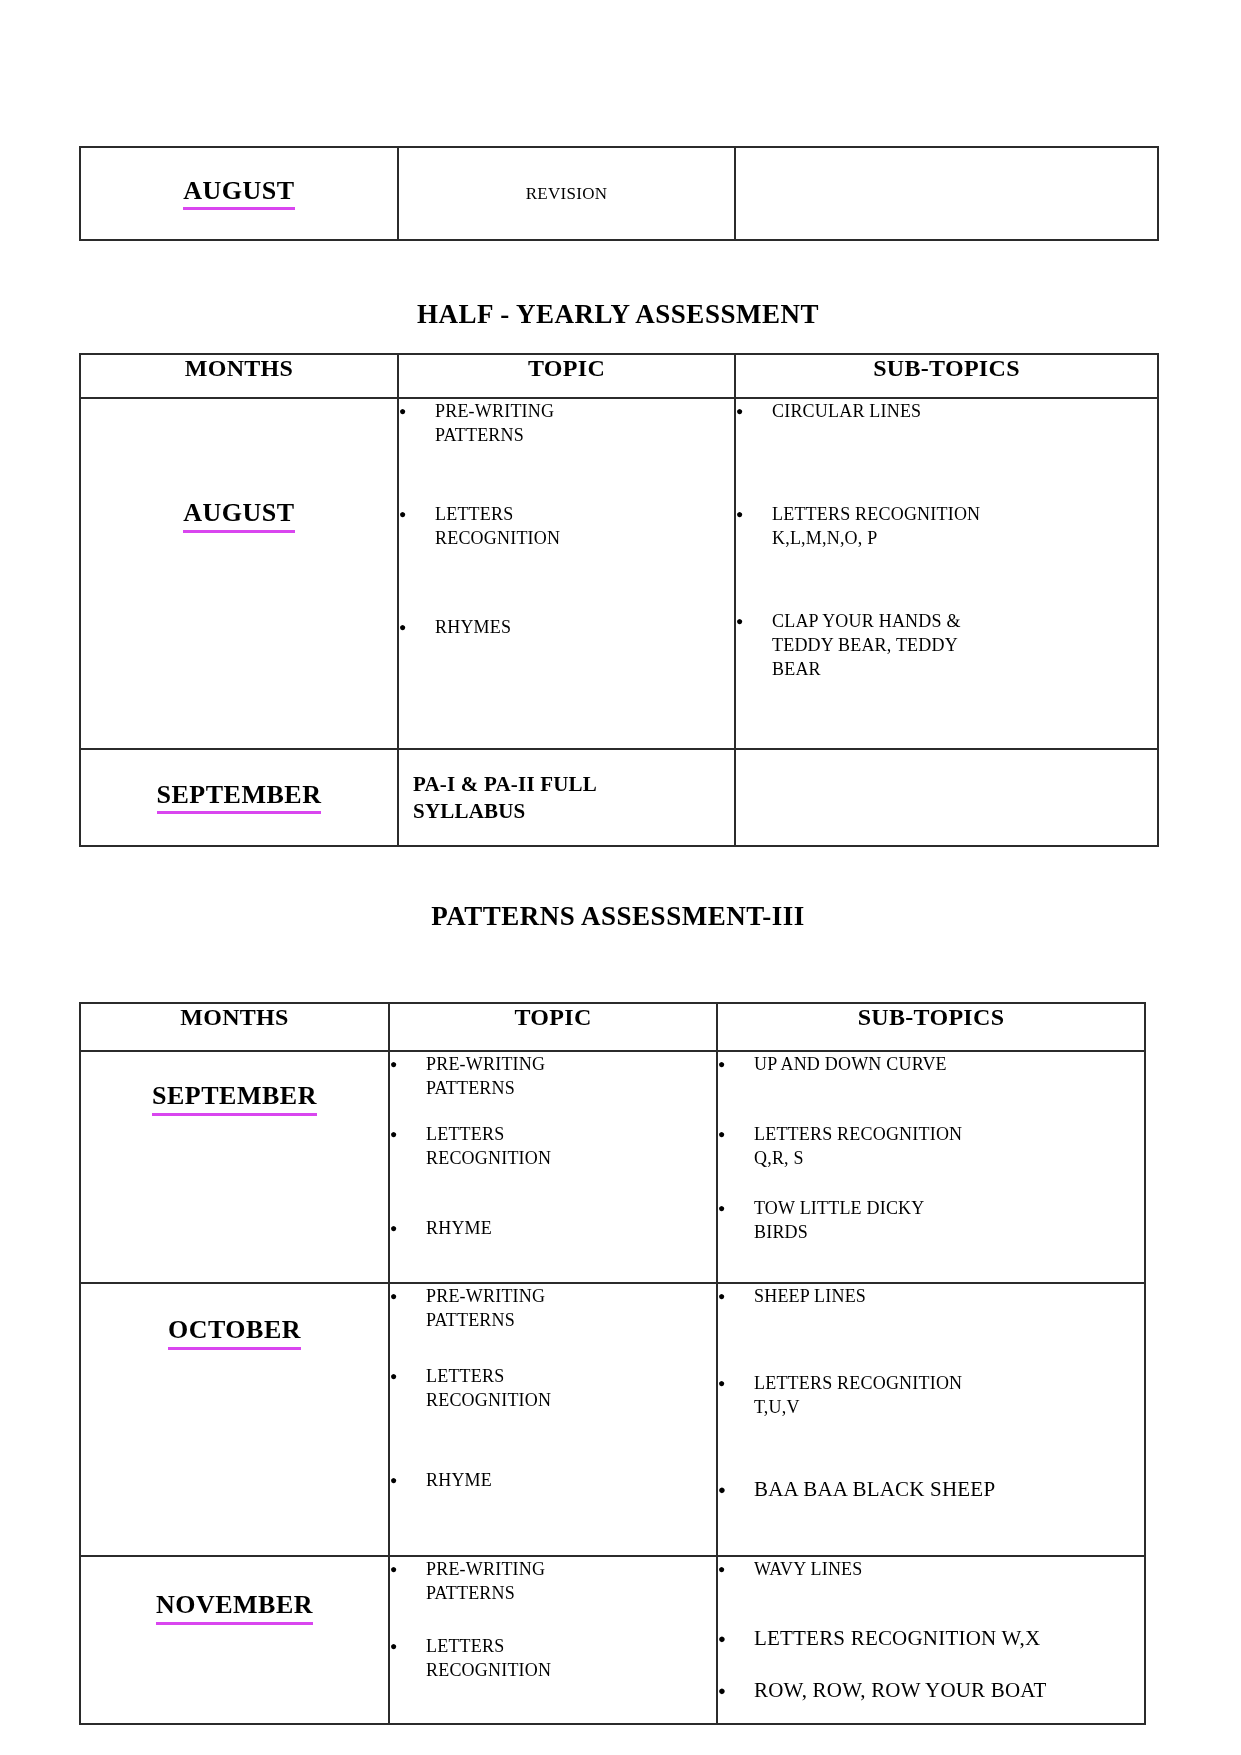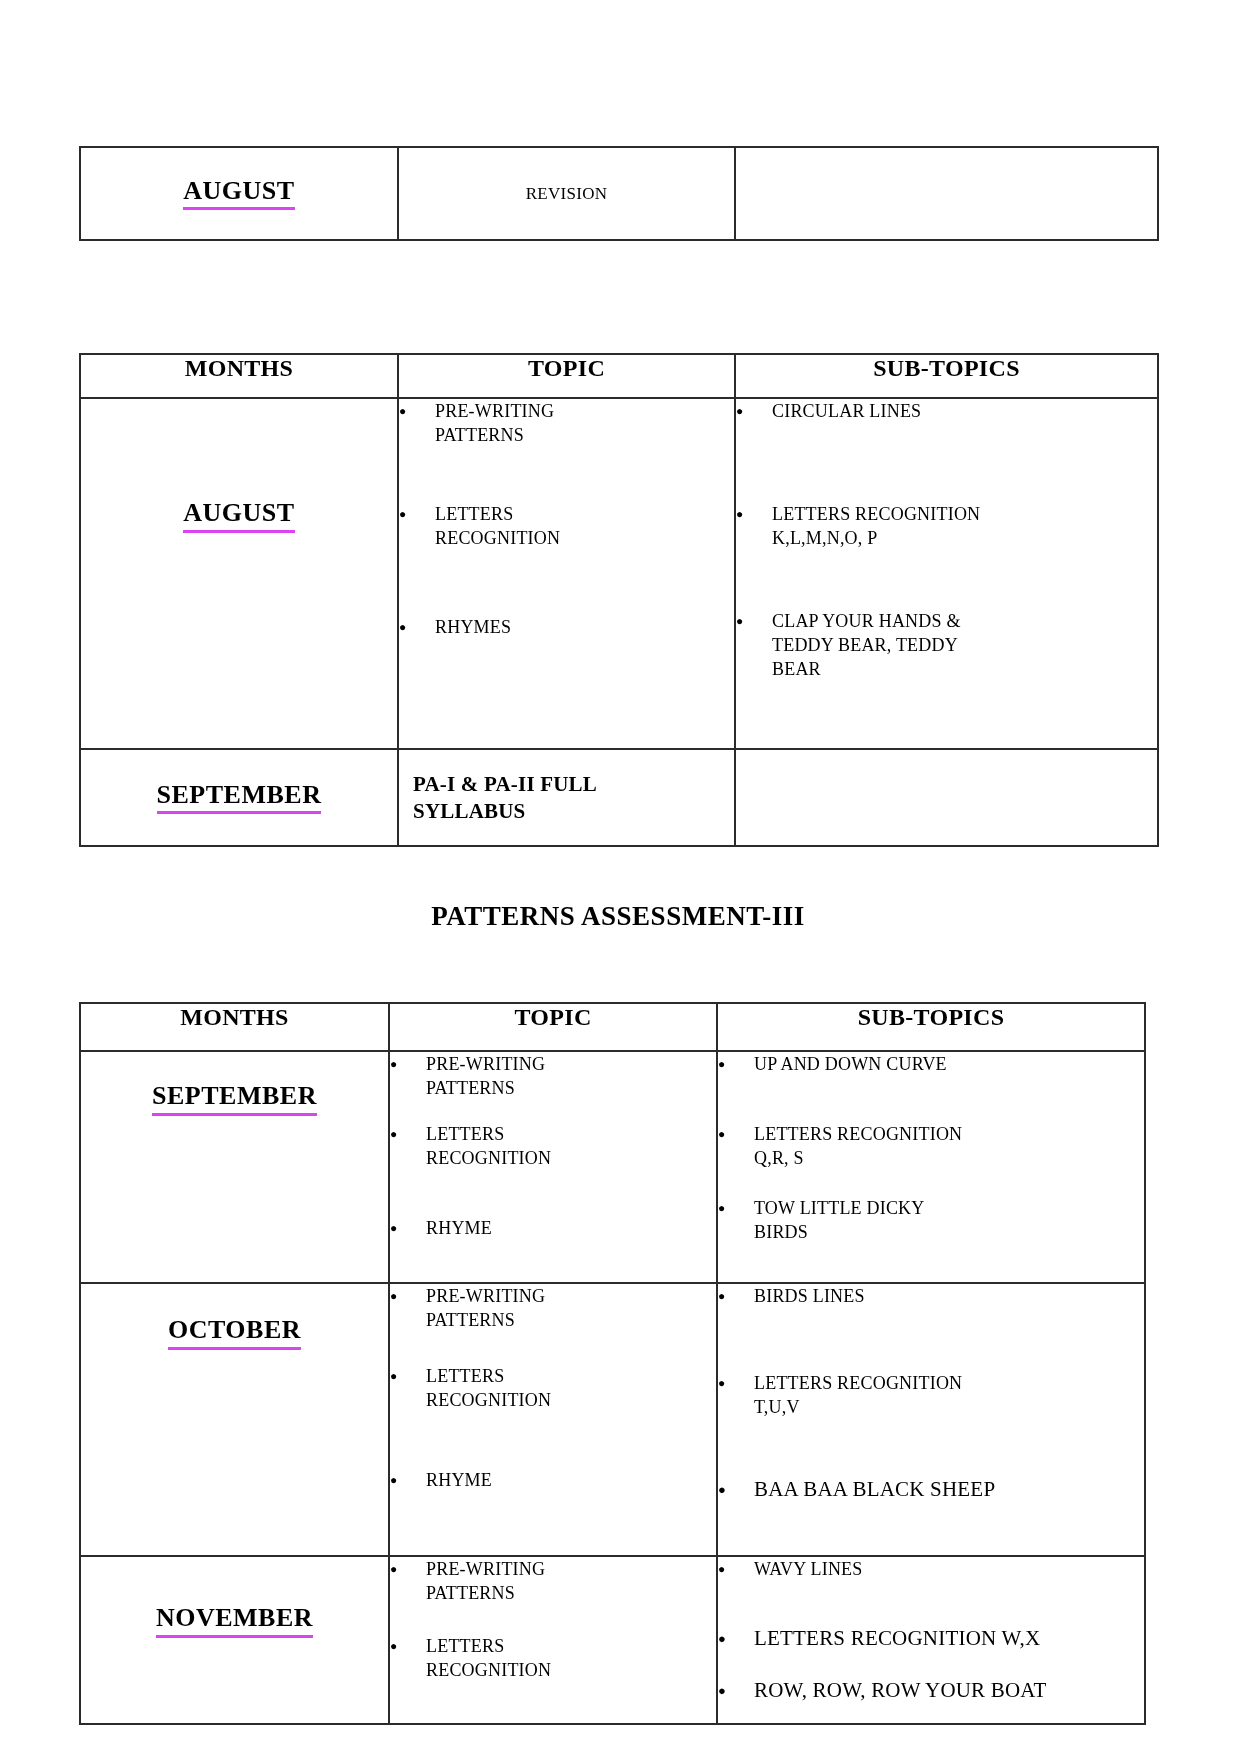--- a/index.html
+++ b/index.html
@@ -103,20 +103,21 @@
         <span class="month">AUGUST</span>
       </td>
       <td class="vmid" style="vertical-align:middle;text-align:center;margin-left:6px;">
         <span class="revision">REVISION</span>
       </td>
       <td></td>
     </tr>
   </tbody>
     </table>
 
+  <div class="section-title" style="top:299px;">HALF - YEARLY ASSESSMENT</div>
 
   <table class="tbl" style="top:353px;width:1078px;">
     <colgroup>
         <col style="width:318px">
         <col style="width:337px">
         <col style="width:423px">
       </colgroup>
     <tbody>
         <tr class="hdr" style="height:44px">
       <td>MONTHS</td>
@@ -243,36 +244,36 @@
 RECOGNITION</span>
         </div>
         <div class="bi" style="margin-top:56px;">
           <span class="b">●</span>
           <span class="bt">RHYME</span>
         </div>
       </td>
       <td class="cell-pad-c">
         <div class="bi">
           <span class="b">●</span>
-          <span class="bt">BIRDS LINES</span>
+          <span class="bt">SHEEP LINES</span>
         </div>
         <div class="bi" style="margin-top:63px;">
           <span class="b">●</span>
           <span class="bt">LETTERS RECOGNITION
 T,U,V</span>
         </div>
         <div class="bi lg" style="margin-top:57px;">
           <span class="b">●</span>
           <span class="bt">BAA BAA BLACK SHEEP</span>
         </div>
       </td>
     </tr>
 
     <tr style="height:168px">
-      <td class="month-cell" style="padding-top:47px;">
+      <td class="month-cell" style="padding-top:34px;">
         <span class="month">NOVEMBER</span>
       </td>
       <td class="cell-pad-c">
         <div class="bi">
           <span class="b">●</span>
           <span class="bt">PRE-WRITING
 PATTERNS</span>
         </div>
         <div class="bi" style="margin-top:29px;">
           <span class="b">●</span>

